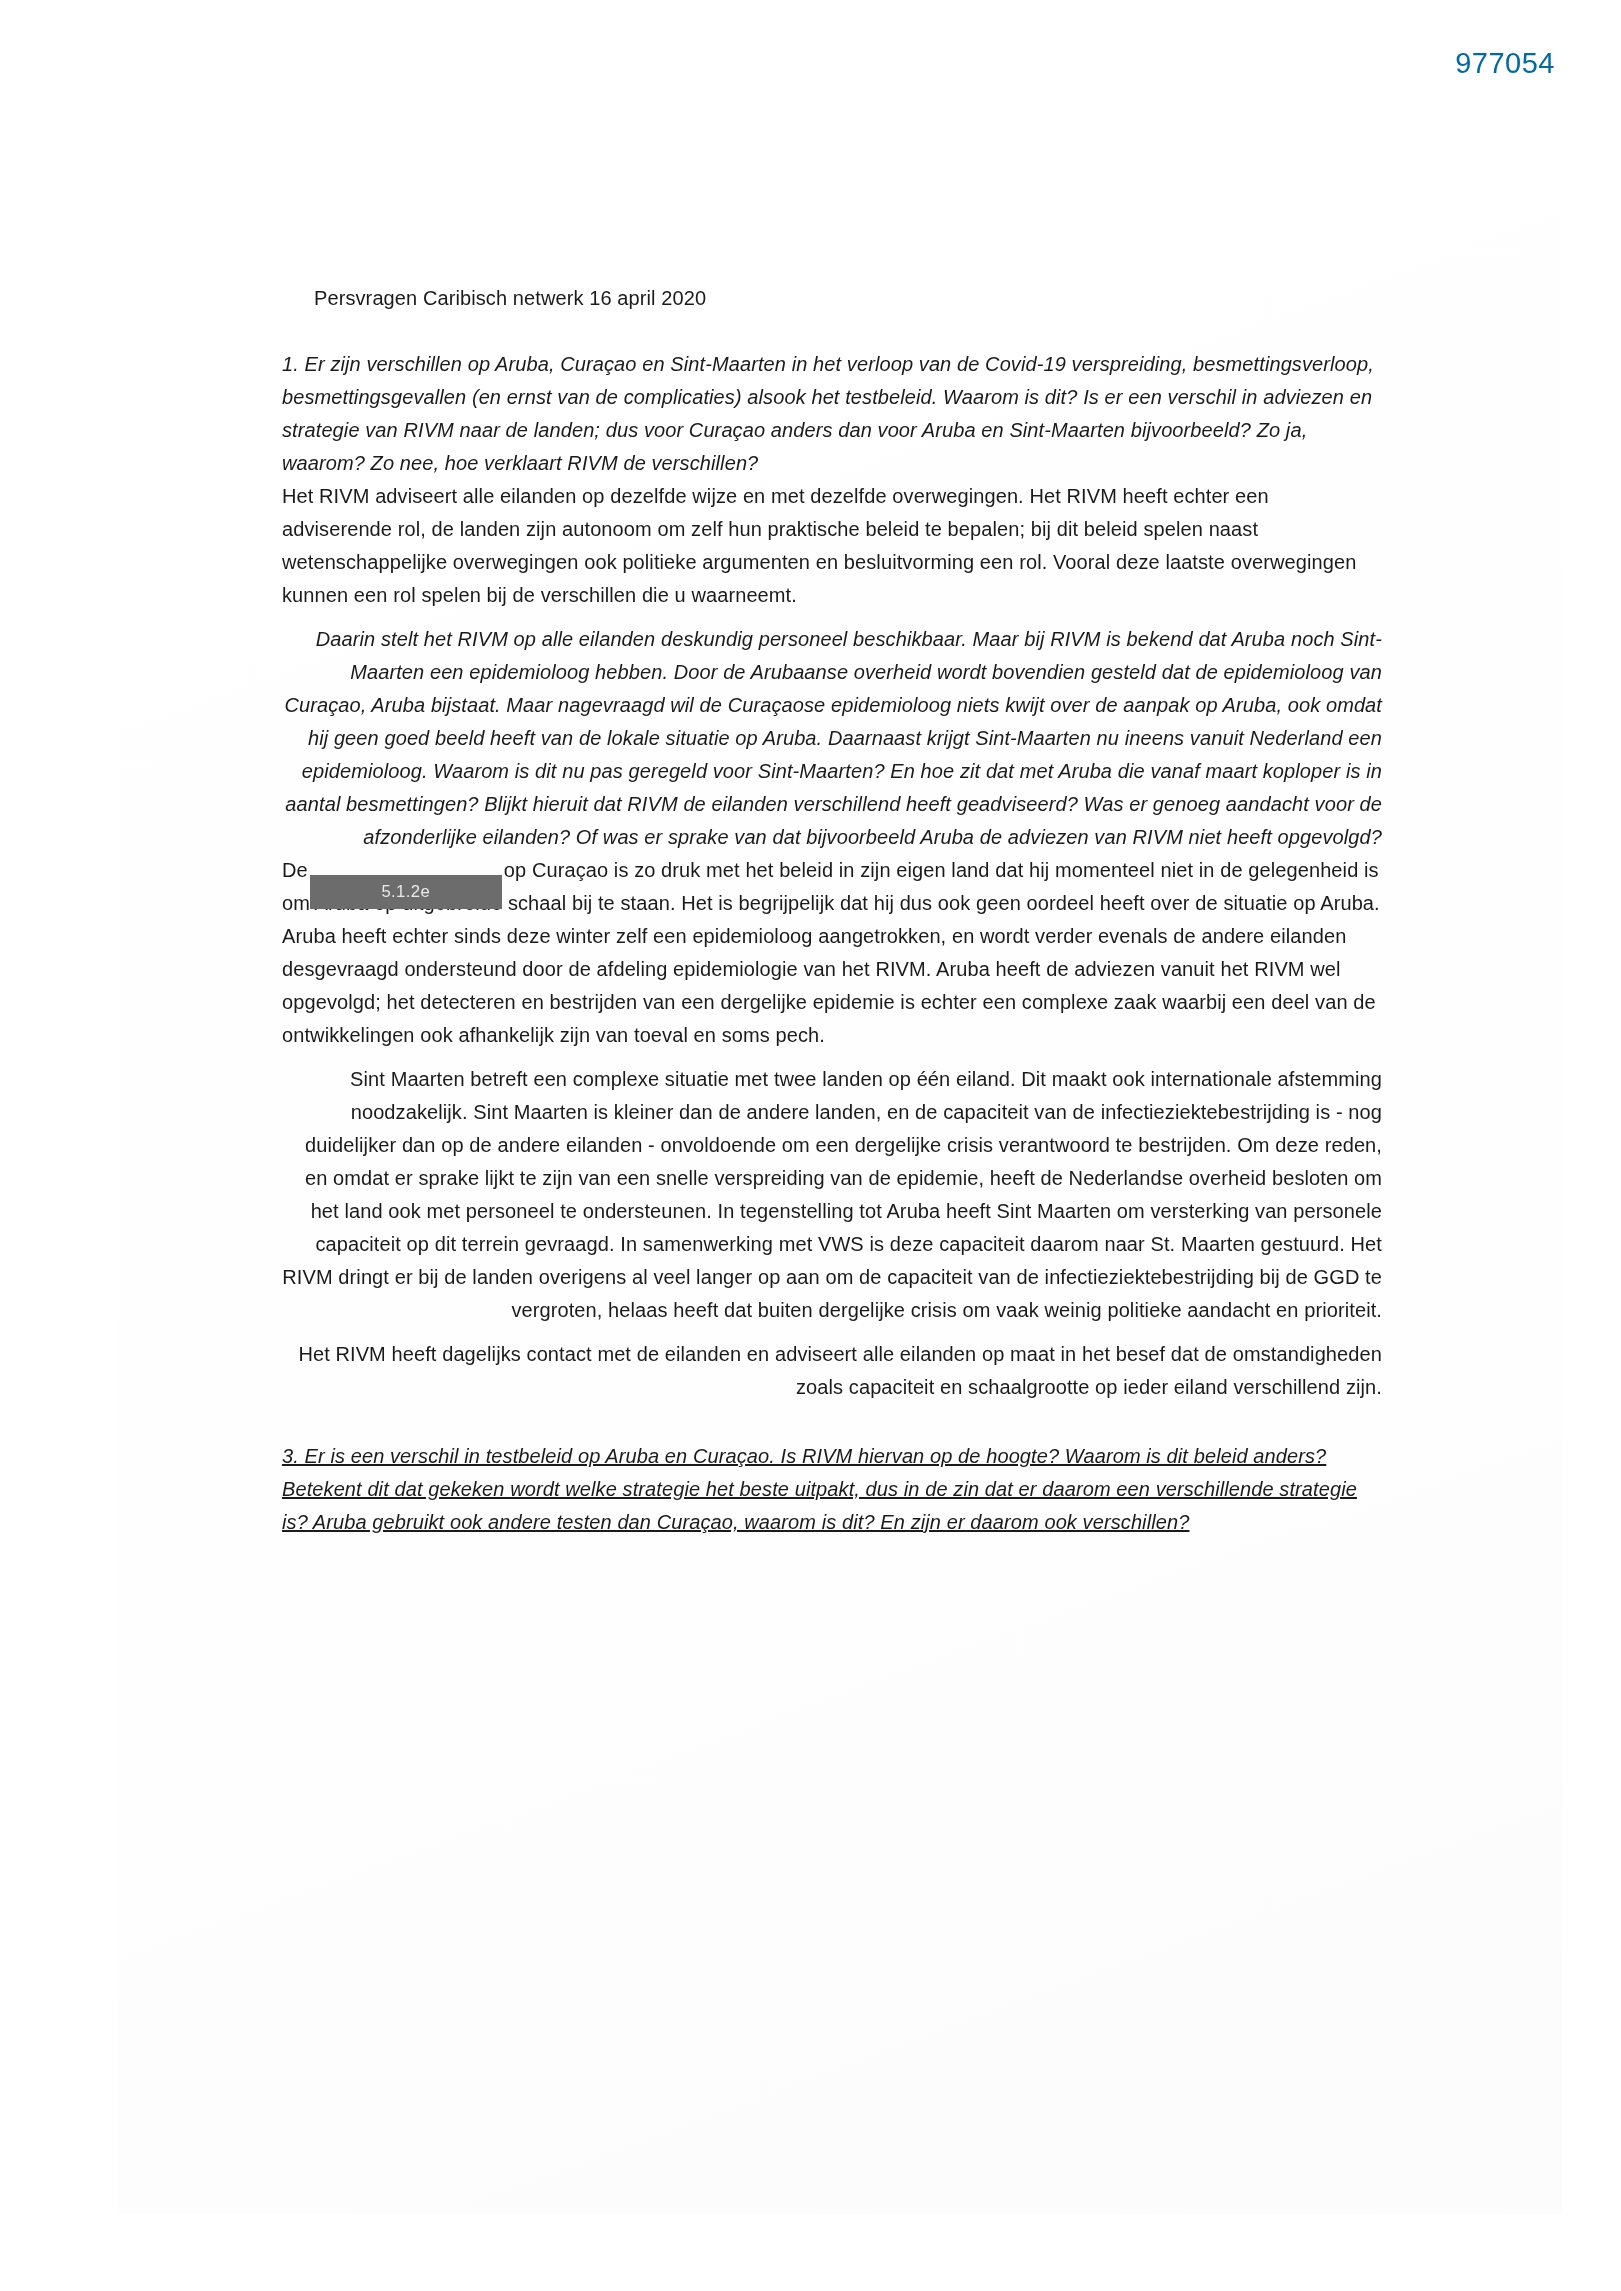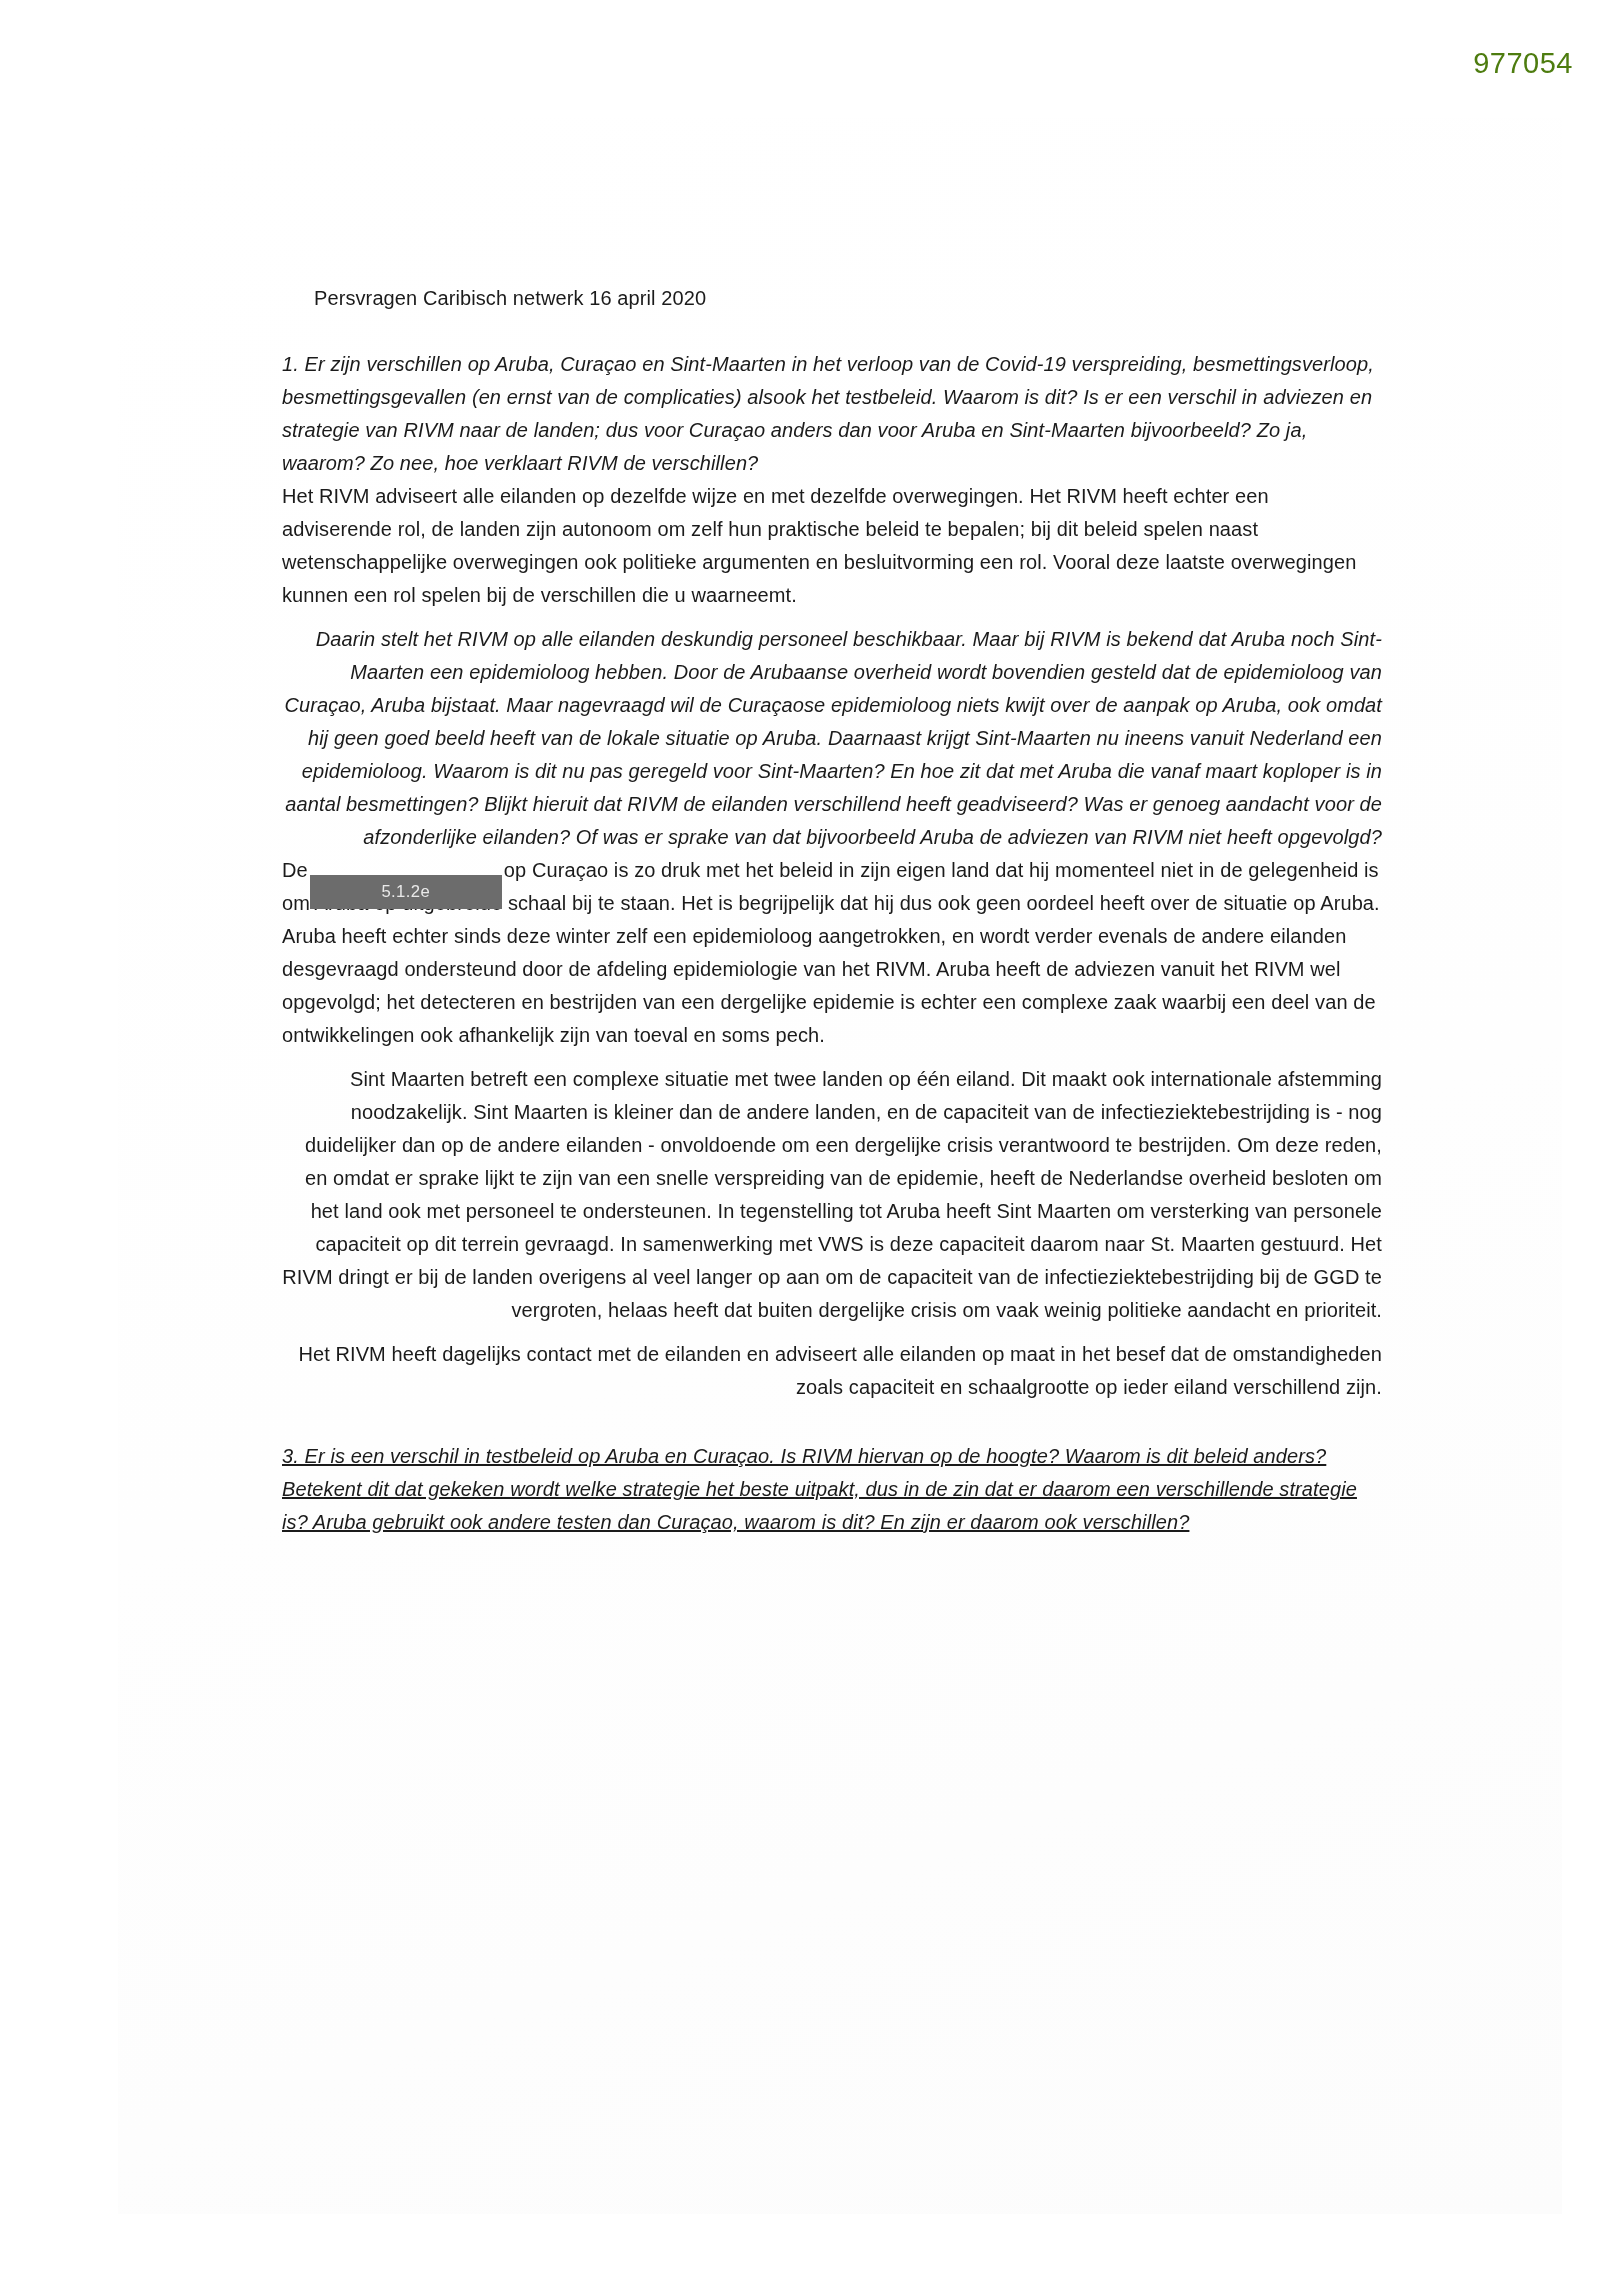--- a/index.html
+++ b/index.html
@@ -31,24 +31,24 @@
     top: 118px;
     right: 59px;
     bottom: 78px;
     background: linear-gradient(160deg, #ffffff 0%, #fefefe 55%, #fcfcfc 100%);
     pointer-events: none;
   }
 
   .doc-number {
     position: absolute;
     top: 47px;
-    right: 48px;
+    right: 66px;
     font-size: 29px;
     letter-spacing: 0.5px;
-    color: #4d7c0f;
+    color: #0369a1;
     font-family: "Liberation Sans", "DejaVu Sans", sans-serif;
   }
 
   .content {
     position: absolute;
     left: 282px;
     top: 282px;
     width: 1100px;
   }
 

